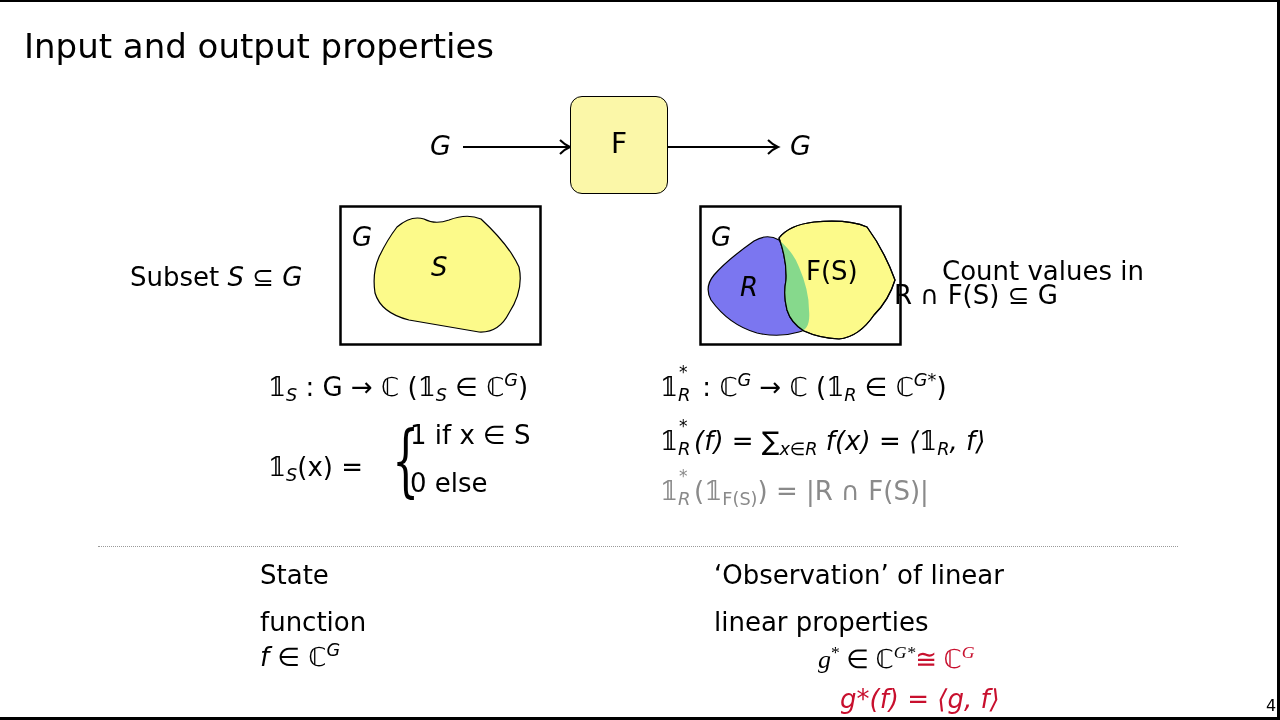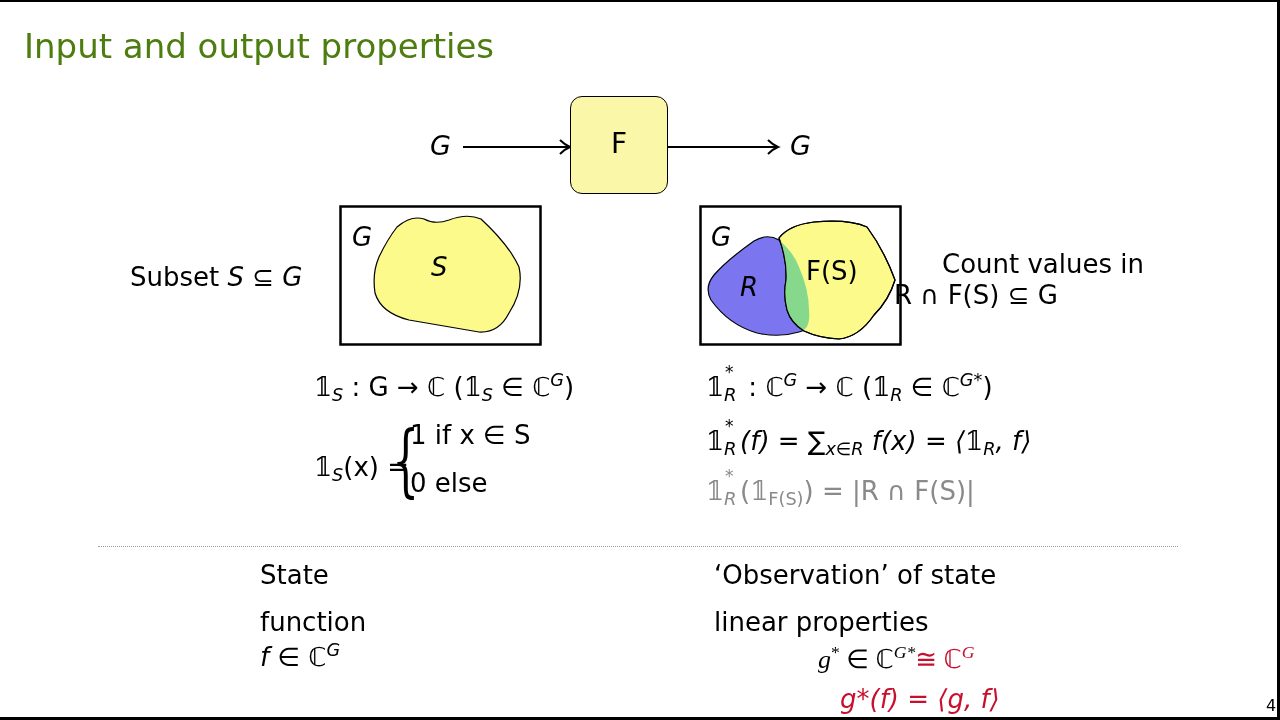--- a/index.html
+++ b/index.html
@@ -8,25 +8,25 @@
       background: #ffffff;
       font-family: "DejaVu Sans", sans-serif;
       color: #000;
     }
     .frame-top { position: absolute; left: 0; top: 0; width: 1280px; height: 2px; background: #000; }
     .frame-bottom { position: absolute; left: 0; top: 717px; width: 1280px; height: 3px; background: #000; }
     .frame-right { position: absolute; left: 1277px; top: 0; width: 3px; height: 720px; background: #000; }
 
     .title {
       position: absolute; left: 24px; top: 26px;
-      font-size: 34px; color: #4d7c0f; letter-spacing: 0px;
+      font-size: 34px; color: #000000; letter-spacing: 0px;
       font-family: "DejaVu Sans", sans-serif;
     }
     .abs { position: absolute; white-space: nowrap; }
-    .math { font-family: "DejaVu Sans", sans-serif; margin-left: 46px; }
+    .math { font-family: "DejaVu Sans", sans-serif; }
     .it { font-style: italic; }
     .sup { font-size: 0.68em; vertical-align: 0.55em; }
     .sub { font-size: 0.68em; vertical-align: -0.3em; }
     .bb { font-family: "DejaVu Serif", serif; }
     .t26 { font-size: 26px; }
     .t27 { font-size: 27px; }
     .gray { color: #8a8a8a; }
     .red { color: #c8102e; }
 
     .fbox {
@@ -89,21 +89,21 @@
   </defs>
   <path d="M55 36 Q68 28 80 35 Q95 48 100 62 Q110 85 110 105 Q112 125 100 127 Q80 133 58 128 Q30 120 12 95 Q5 82 15 70 Q28 55 55 36 Z" fill="#7b76f0" stroke="#000" stroke-width="1.2"></path>
   <path d="M80 33 Q90 20 115 17 Q150 14 168 22 Q185 45 196 75 Q190 95 175 110 Q160 132 140 134 Q120 133 105 126 Q92 118 88 105 Q84 90 87 75 Q88 55 80 33 Z" fill="#fcfa8a" stroke="#000" stroke-width="1.2"></path>
   <path d="M80 33 Q90 20 115 17 Q150 14 168 22 Q185 45 196 75 Q190 95 175 110 Q160 132 140 134 Q120 133 105 126 Q92 118 88 105 Q84 90 87 75 Q88 55 80 33 Z" fill="#86d98c" clip-path="url(#clipR)"></path>
   <path d="M80 33 Q90 20 115 17 Q150 14 168 22 Q185 45 196 75 Q190 95 175 110 Q160 132 140 134 Q120 133 105 126 Q92 118 88 105 Q84 90 87 75 Q88 55 80 33 Z" fill="none" stroke="#000" stroke-width="1.2"></path>
 </svg>
 <div class="abs t26 it" style="left:711px; top:222px;">G</div>
 <div class="abs t26 it" style="left:740px; top:272px;">R</div>
 <div class="abs t26" style="left:806px; top:256px;">F(S)</div>
 
-<div class="abs t26" style="left:942px; top:249px;text-align:right;">Count values in</div>
+<div class="abs t26" style="left:942px; top:256px;text-align:right;">Count values in</div>
 <div class="abs t26" style="left:894px; top:280px;">R ∩ F(S) ⊆ G</div>
 
 <div class="abs t26 math" style="left:268px; top:370px;">
   <span class="bb">𝟙</span><span class="sub it">S</span><span> : G → ℂ (</span><span class="bb">𝟙</span><span class="sub it">S</span><span> ∈ ℂ</span><span class="sup it">G</span><span>)</span>
 </div>
 
 <div class="abs t26 math" style="left:268px; top:452px;">
   <span class="bb">𝟙</span><span class="sub it">S</span><span>(x) =</span>
 </div>
 <div class="abs" style="left:392px; top:412px; font-size:78px; line-height:96px; font-family:'DejaVu Serif', serif; transform:scaleX(0.55); transform-origin:left;">{</div>
@@ -123,20 +123,20 @@
 </div>
 
 <div class="dotted"></div>
 
 <div class="abs t26 center" style="left:260px; width:200px; top:560px;">State</div>
 <div class="abs t26 center" style="left:260px; width:200px; top:607px;">function</div>
 <div class="abs t26 center" style="left:260px; width:200px; top:640px;">
   <span class="it">f</span><span> ∈ ℂ</span><span class="sup it">G</span>
 </div>
 
-<div class="abs t26 center" style="left:714px; width:400px; top:560px;">‘Observation’ of state</div>
+<div class="abs t26 center" style="left:714px; width:400px; top:560px;">‘Observation’ of linear</div>
 <div class="abs t26 center" style="left:714px; width:400px; top:607px;">linear properties</div>
 <div class="abs t26" style="left:818px; top:642px;font-family:Liberation Serif, serif;">
   <span class="it">g</span><span class="sup">*</span><span> ∈ ℂ</span><span class="sup it">G*</span><span class="red">≅ ℂ</span><span class="sup it red">G</span>
 </div>
 <div class="abs t26 it red" style="left:840px; top:684px;text-align:center;">g*(f) = ⟨g, f⟩</div>
 
 <div class="pagenum">4</div>
 
 </body></html>

